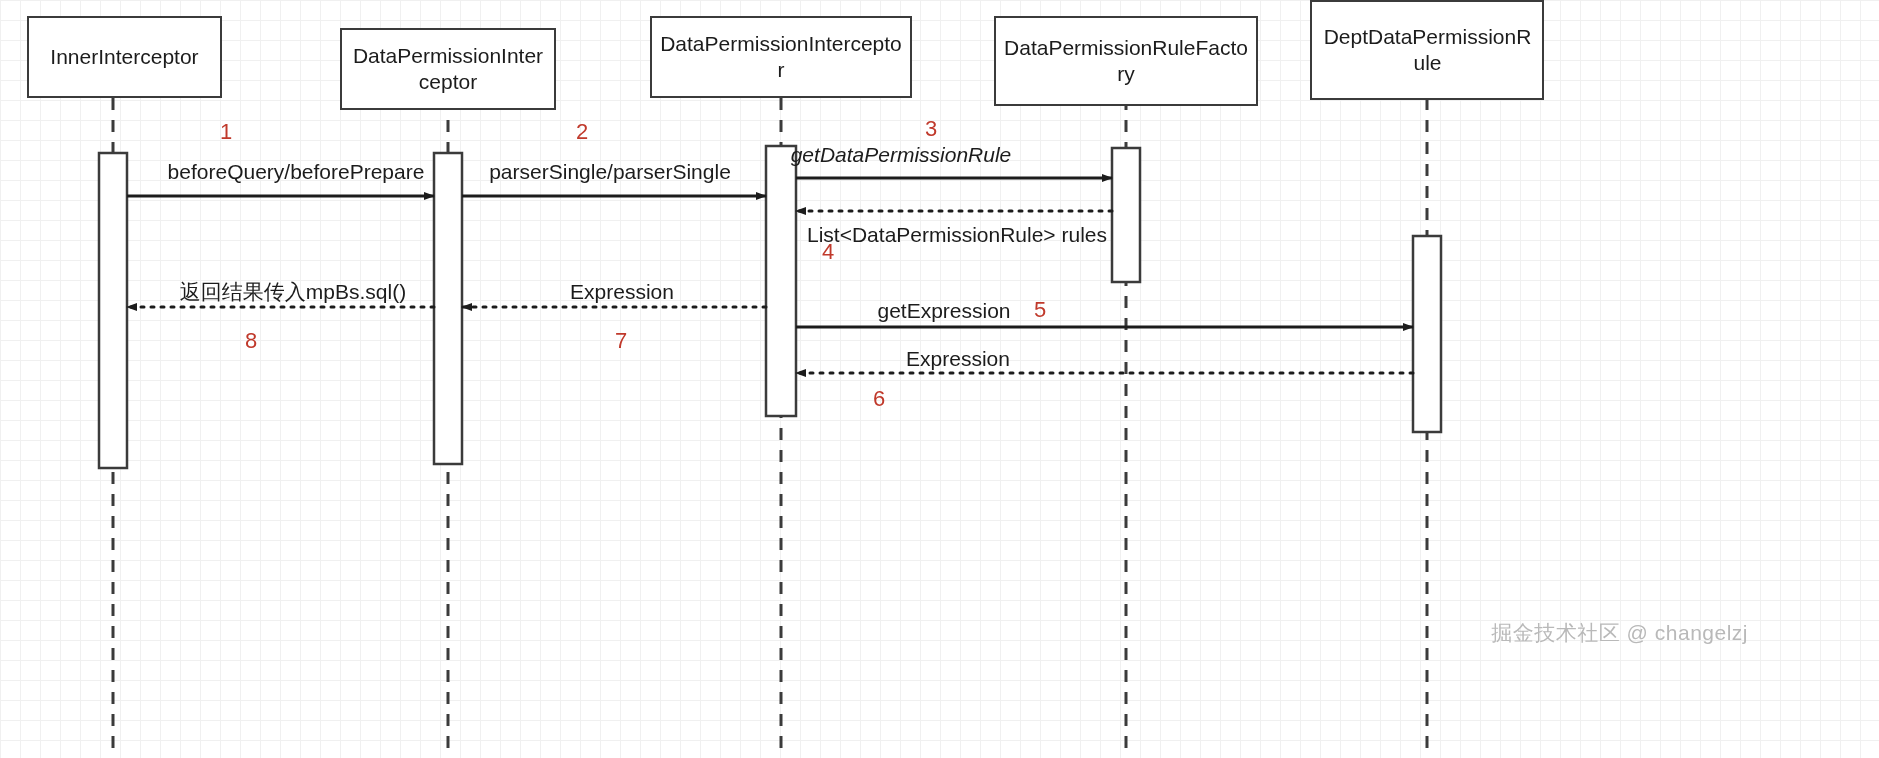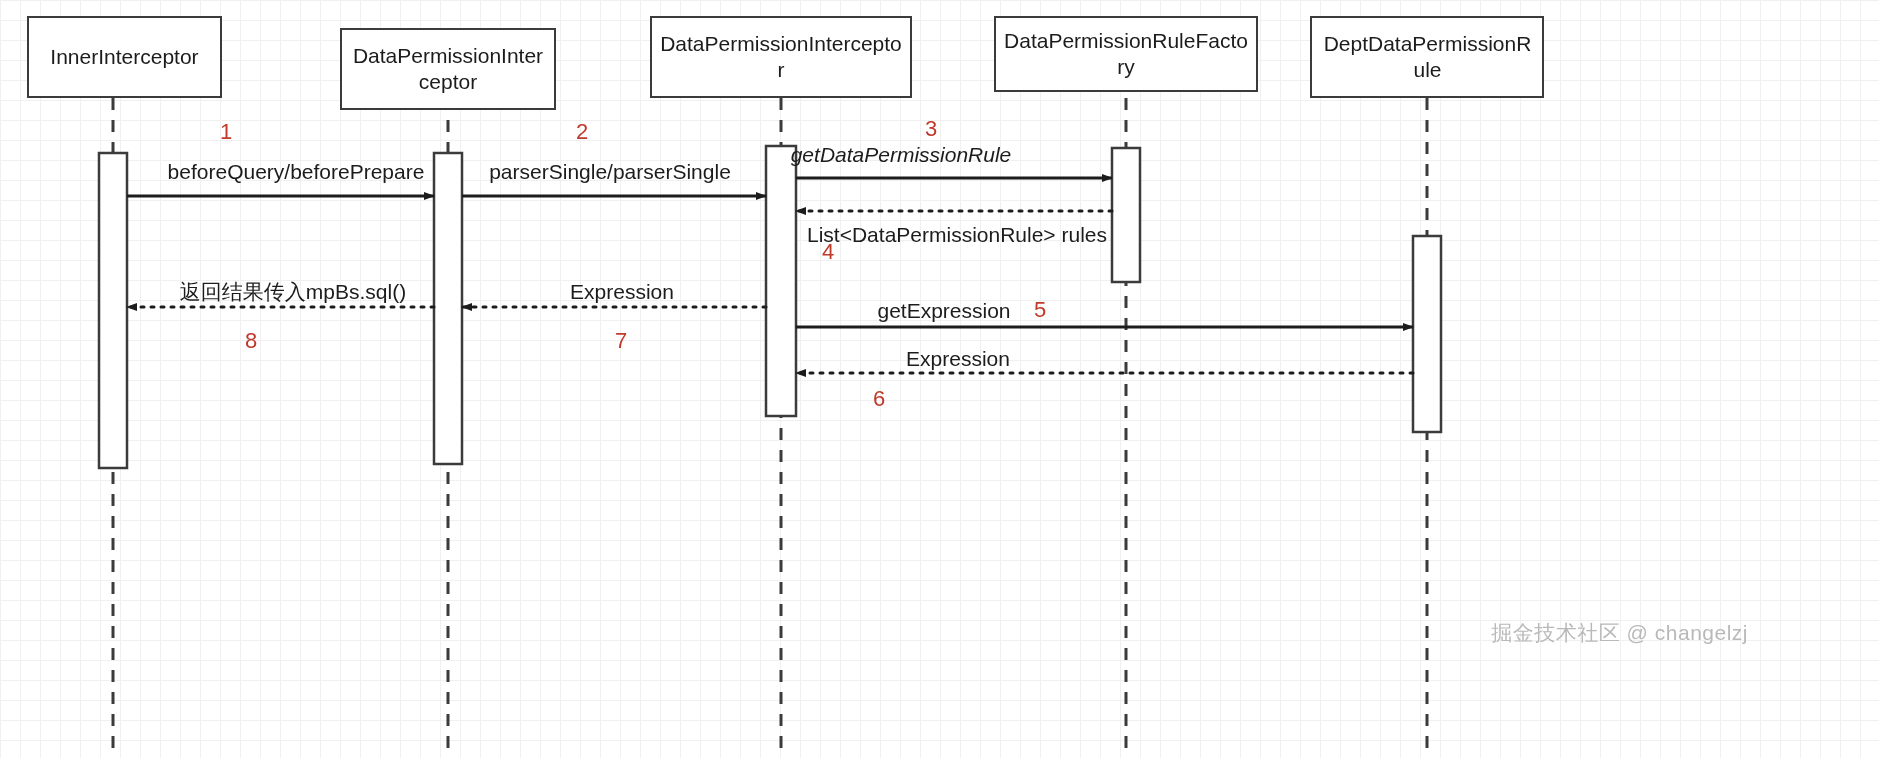--- a/index.html
+++ b/index.html
@@ -119,24 +119,24 @@
   <div id="participants-layer">
       <div class="participant-box" style="left: 16px; top: 16px; width: 195px; height: 82px; margin-left: 11px;">
         <span>InnerInterceptor</span>
       </div>
       <div class="participant-box" style="left: 340px; top: 16px; width: 216px; height: 82px; margin-top: 12px;">
         <span>DataPermissionInterceptor</span>
       </div>
       <div class="participant-box" style="left: 650px; top: 16px; width: 262px; height: 82px;">
         <span>DataPermissionInterceptor</span>
       </div>
-      <div class="participant-box" style="left: 994px; top: 16px; width: 264px; height: 76px;">
+      <div class="participant-box" style="left: 994px; top: 16px; width: 264px; height: 90px;">
         <span>DataPermissionRuleFactory</span>
       </div>
-      <div class="participant-box" style="left: 1310px; top: 16px; width: 234px; height: 82px; padding-left: 7px;">
+      <div class="participant-box" style="left: 1310px; top: 0; width: 234px; height: 100px; padding-left: 7px;">
         <span>DeptDataPermissionRule</span>
       </div>
     </div>
   <div id="labels-layer">
       <div class="msg-label" style="left: 280px; top: 171px; margin-left: 16px;">beforeQuery/beforePrepare</div>
       <div class="seq-num" style="left: 226px; top: 132px;">1</div>
       <div class="msg-label" style="left: 610px; top: 171px;">parserSingle/parserSingle</div>
       <div class="seq-num" style="left: 582px; top: 132px;">2</div>
       <div class="msg-label" style="left: 901px; top: 154px; font-style: italic;">getDataPermissionRule</div>
       <div class="seq-num" style="left: 931px; top: 129px;">3</div>

